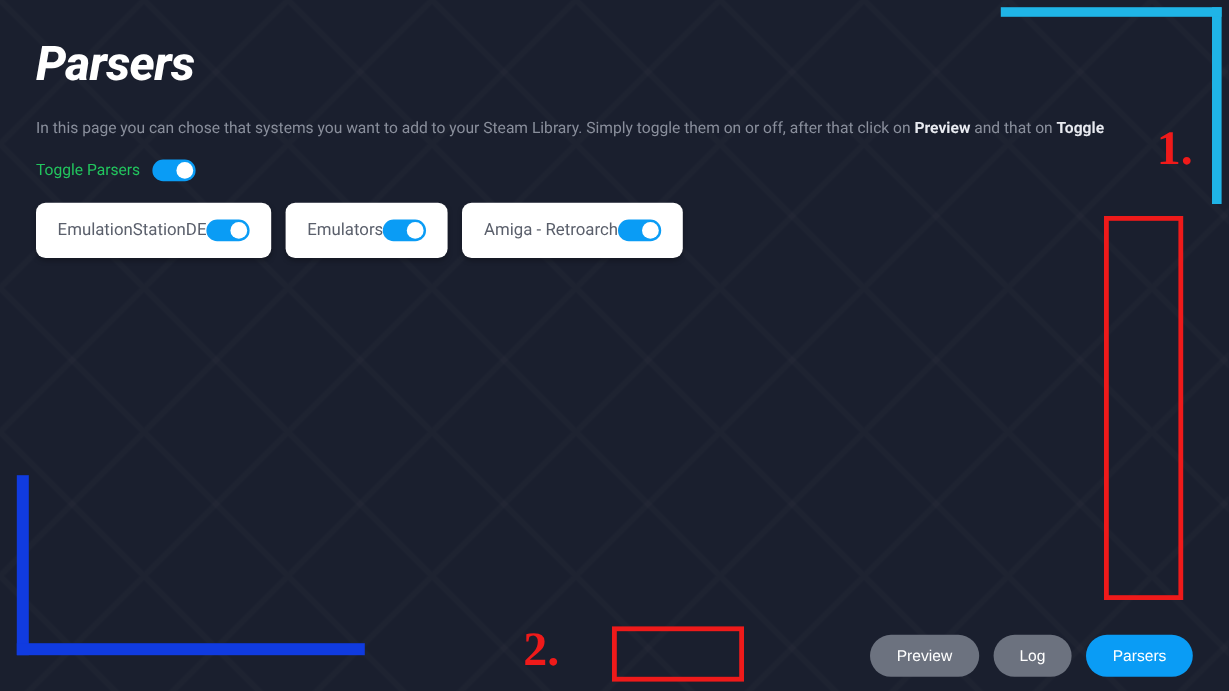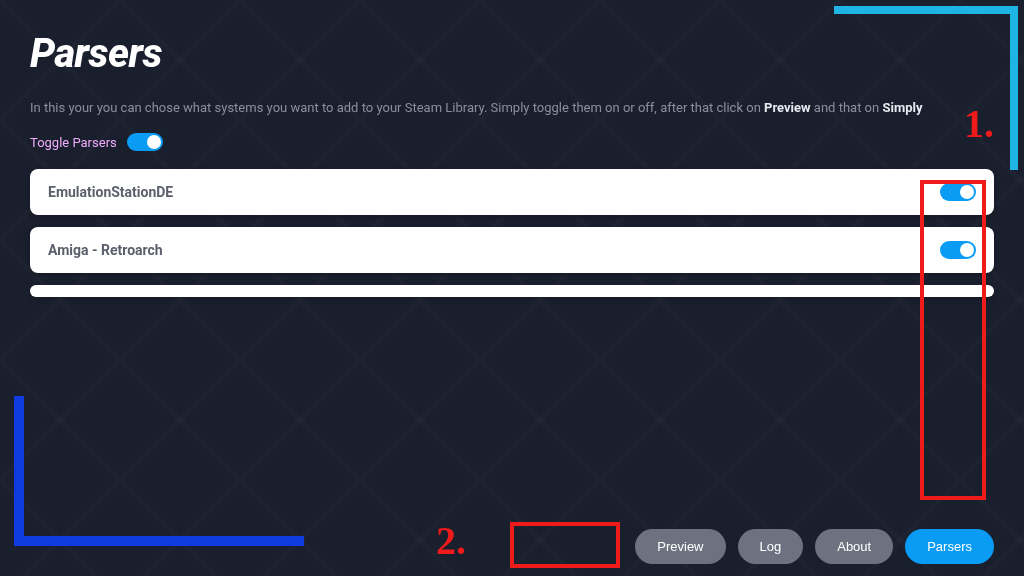--- a/index.html
+++ b/index.html
@@ -38,41 +38,41 @@
       margin-bottom: 16px;
       line-height: 1.4;
     }
     .page-desc b { color: #e8eaf0; font-weight: 700; }
     .toggle-all-row {
       display: flex;
       align-items: center;
       gap: 10px;
       margin-bottom: 18px;
     }
-    .toggle-all-label { font-size: 13px; color: #f0abfc; }
+    .toggle-all-label { font-size: 13px; color: #22c55e; }
     .toggle {
       position: relative;
       width: 36px;
       height: 18px;
       background: #0a9cf5;
       border-radius: 10px;
       cursor: pointer;
       flex-shrink: 0;
     }
     .toggle::after {
       content: '';
       position: absolute;
       width: 14px; height: 14px;
       background: #fff;
       border-radius: 50%;
       top: 2px;
       right: 2px;
       transition: all .2s;
     }
-    .parser-list { display: flex; flex-direction: column; gap: 12px; font-weight: bold; }
+    .parser-list { display: flex; flex-direction: row; gap: 12px; }
     .parser-item {
       background: #fff;
       border-radius: 8px;
       padding: 14px 18px;
       display: flex;
       align-items: center;
       justify-content: space-between;
       box-shadow: 0 2px 4px rgba(0,0,0,0.25);
     }
     .parser-name { color: #5a5f6b; font-size: 14px; }
@@ -107,44 +107,47 @@
     .anno-num { position: absolute; color: #ef1a1a; font-size: 40px; font-weight: 800; z-index: 11; font-family: Georgia, serif; }
     .anno-1 { top: 100px; right: 30px; }
     .anno-2 { bottom: 12px; left: 436px; }
   </style>
 </head>
 <body>
 
 <div class="content">
   <h1 class="page-title">Parsers</h1>
   <p class="page-desc">
-    <span>In this your you can chose what systems you want to add to your Steam Library. Simply toggle them on or off, after that click on </span><b>Preview</b><span> and that on </span><b>Simply</b>
+    <span>In this page you can chose that systems you want to add to your Steam Library. Simply toggle them on or off, after that click on </span><b>Preview</b><span> and that on </span><b>Toggle</b>
   </p>
   <div class="toggle-all-row">
     <span class="toggle-all-label">Toggle Parsers</span>
     <div class="toggle"></div>
   </div>
 
   <div class="parser-list">
     <div class="parser-item">
       <span class="parser-name">EmulationStationDE</span>
+      <div class="toggle"></div>
+    </div>
+    <div class="parser-item">
+      <span class="parser-name">Emulators</span>
       <div class="toggle"></div>
     </div>
     <div class="parser-item">
       <span class="parser-name">Amiga - Retroarch</span>
       <div class="toggle"></div>
     </div>
     <div class="parser-item" style="height:12px;padding:0;"></div>
   </div>
 </div>
 
 <div class="bottom-nav">
   <button class="nav-btn">Preview</button>
   <button class="nav-btn">Log</button>
-  <button class="nav-btn">About</button>
   <button class="nav-btn active">Parsers</button>
 </div>
 
 <div class="corner-cyan-v overlay"></div>
 <div class="corner-cyan-h overlay"></div>
 <div class="corner-blue-v overlay"></div>
 <div class="corner-blue-h overlay"></div>
 <div class="red-box red-box-1 overlay"></div>
 <div class="red-box red-box-2 overlay"></div>
 <div class="anno-num anno-1">1.</div>

